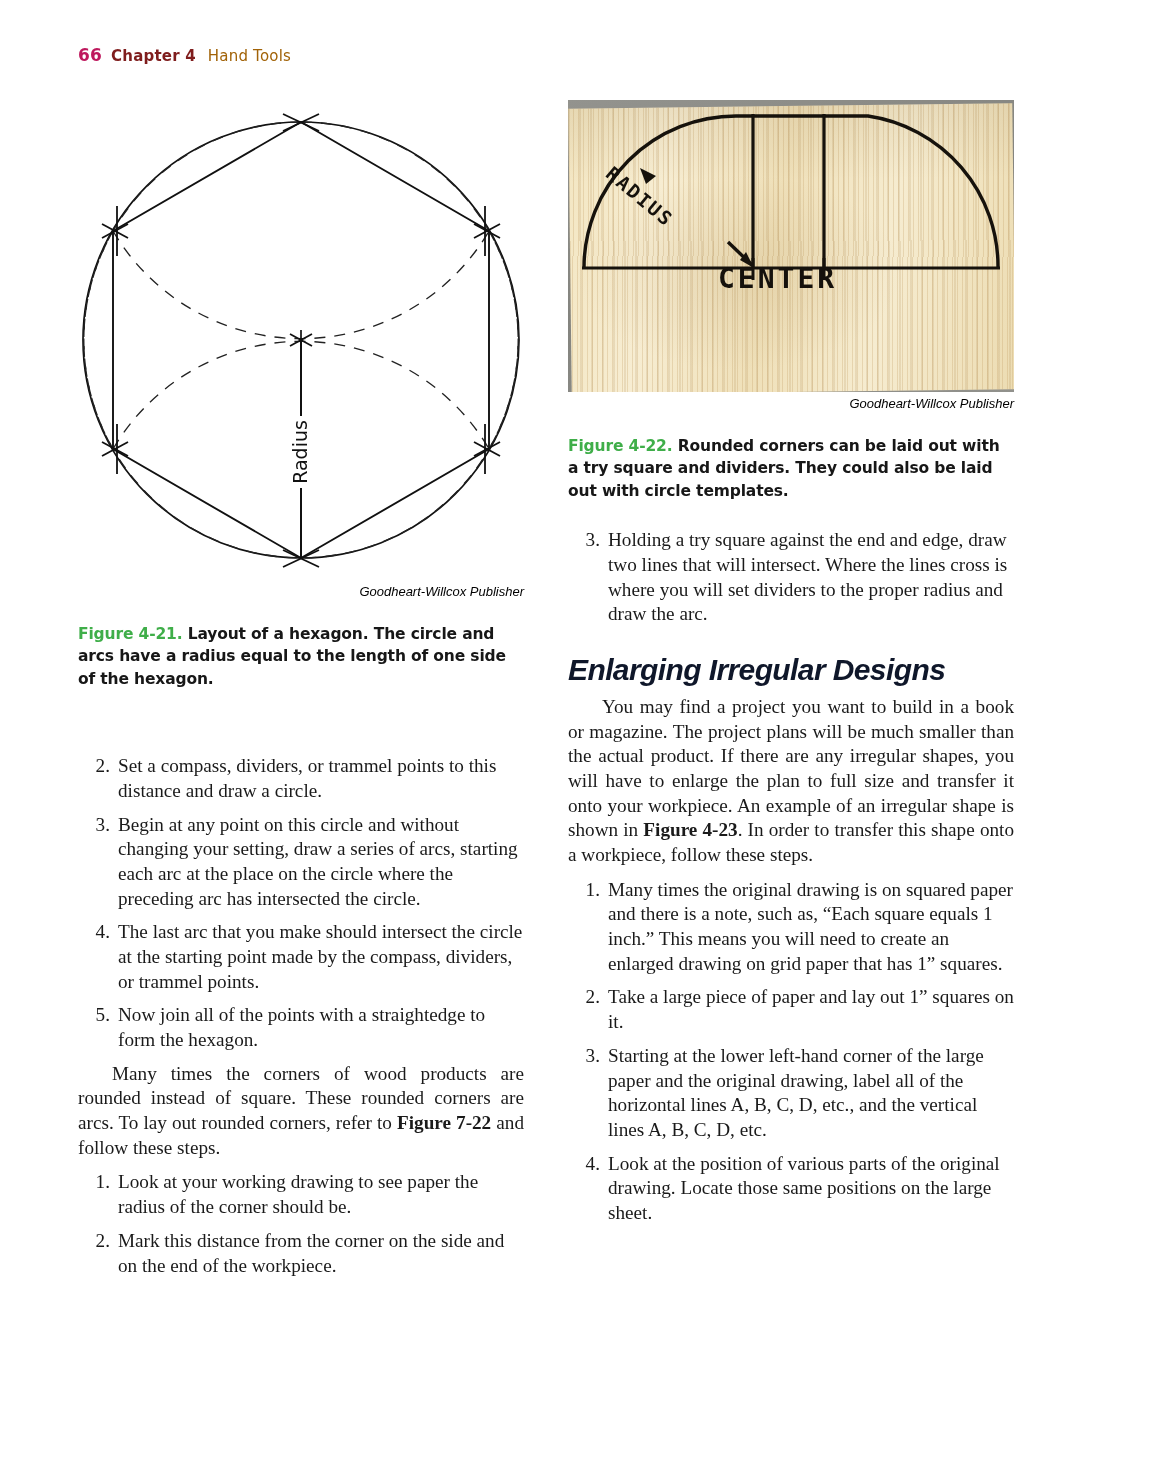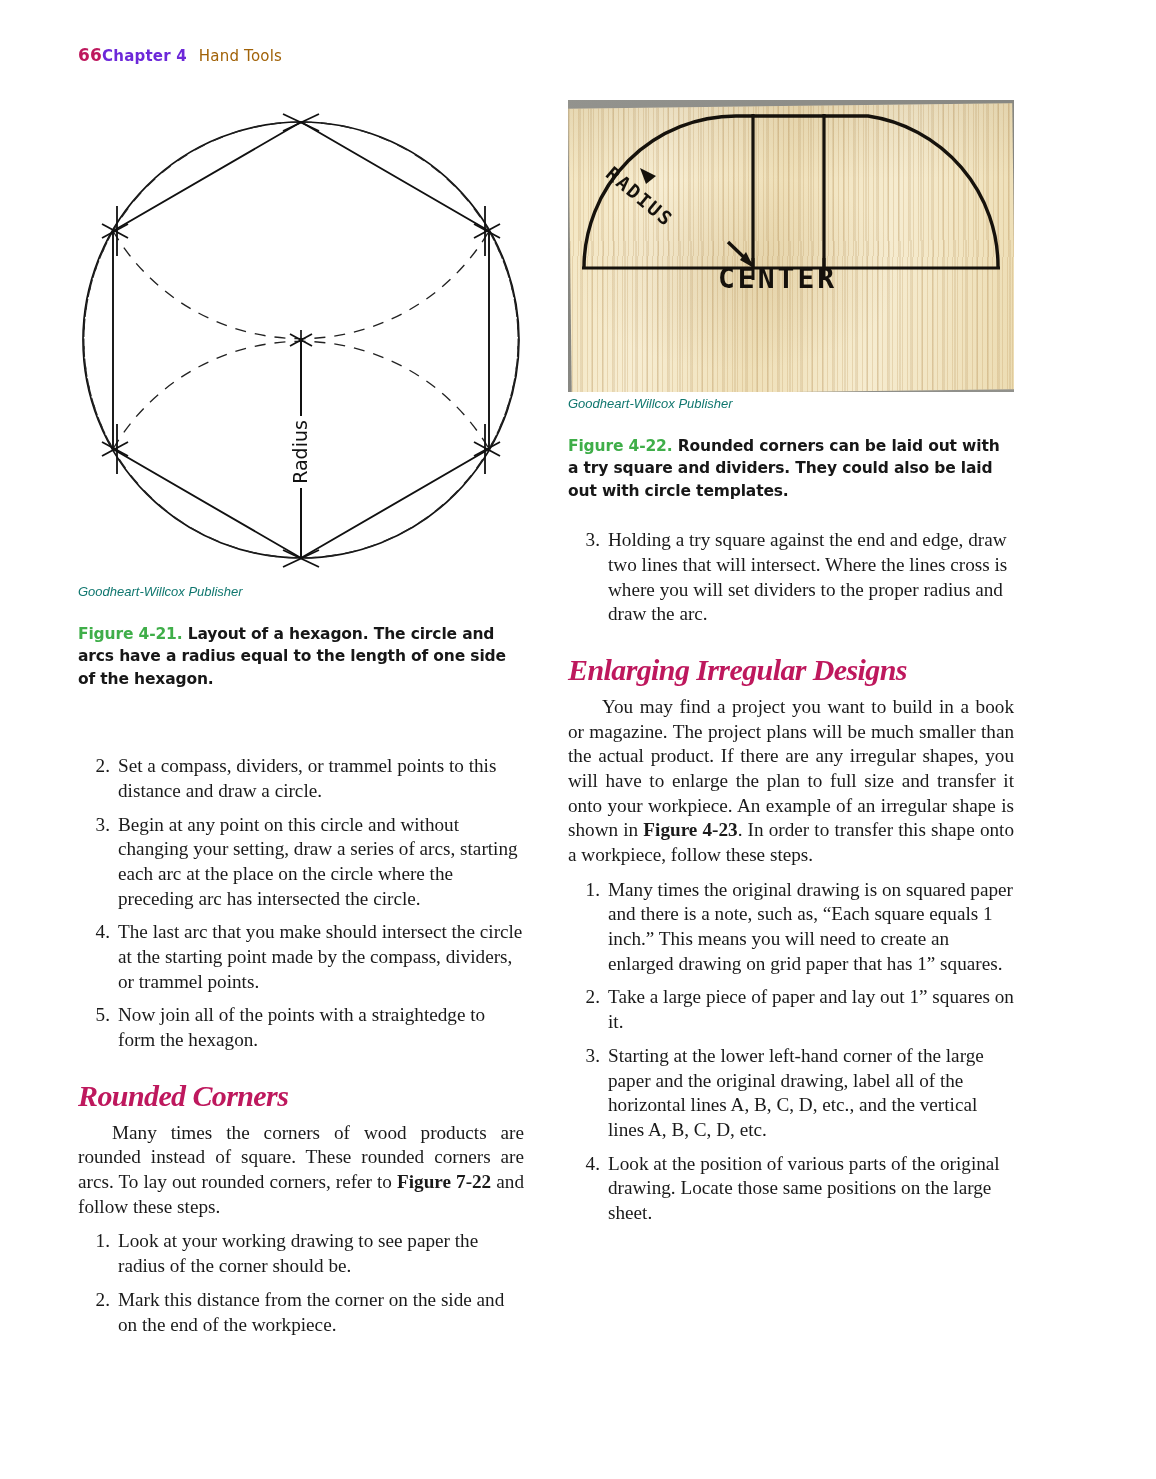--- a/index.html
+++ b/index.html
@@ -25,23 +25,23 @@
     font-size: 15px;
     letter-spacing: 0.2px;
     white-space: nowrap;
   }
   #running-head .pagenum {
     color: #be185d;
     font-weight: bold;
     font-size: 17px;
   }
   #running-head .chap {
-    color: #6d28d9;
-    font-weight: bold;
-    margin-left: 0;
+    color: #7f1d1d;
+    font-weight: bold;
+    margin-left: 9px;
   }
   #running-head .sect {
     color: #a16207;
     font-weight: normal;
     margin-left: 12px;
   }
 
   
   .col {
     position: absolute;
@@ -49,41 +49,42 @@
   }
   #col-left  { left: 78px;  top: 100px; }
   #col-right { left: 568px; top: 100px; }
 
   
   .figure-block { width: 446px; }
   .credit {
     font-family: "Liberation Sans", sans-serif;
     font-style: italic;
     font-size: 13px;
-    color: #0f766e;
+    color: #000000;
+    text-align: right;
     margin-top: 4px;
   }
   .caption {
     font-family: "DejaVu Sans", sans-serif;
     font-weight: bold;
     font-size: 15.5px;
     line-height: 1.45;
     color: #171717;
     margin-top: 24px;
     letter-spacing: -0.15px;
   }
   .caption .fignum { color: #3fae49; }
 
   
   h2.section-head {
-    font-family: Liberation Serif, serif;
+    font-family: Liberation Sans, sans-serif;
     font-style: italic;
     font-weight: bold;
     font-size: 30px;
-    color: #be185d;
+    color: #0f172a;
     margin: 26px 0 8px 0;
     letter-spacing: -0.6px;
   }
 
   
   p.body {
     font-size: 19.2px;
     line-height: 1.285;
     text-align: justify;
     text-indent: 34px;
@@ -272,21 +273,20 @@
     <li>
       <span class="num">4.</span>
       <span>The last arc that you make should intersect the circle at the starting point made by the compass, dividers, or trammel points.</span>
     </li>
     <li>
       <span class="num">5.</span>
       <span>Now join all of the points with a straightedge to form the hexagon.</span>
     </li>
   </ol>
 
-  <h2 class="section-head">Rounded Corners</h2>
 
   <p class="body"><span>Many times the corners of wood products are rounded instead of square. These rounded corners are arcs. To lay out rounded corners, refer to </span><b>Figure 7-22</b><span> and follow these steps.</span></p>
 
   <ol class="steps" id="steps-rounded" style="margin-top:10px;">
     <li>
       <span class="num">1.</span>
       <span>Look at your working drawing to see paper the radius of the corner should be.</span>
     </li>
     <li>
       <span class="num">2.</span>

